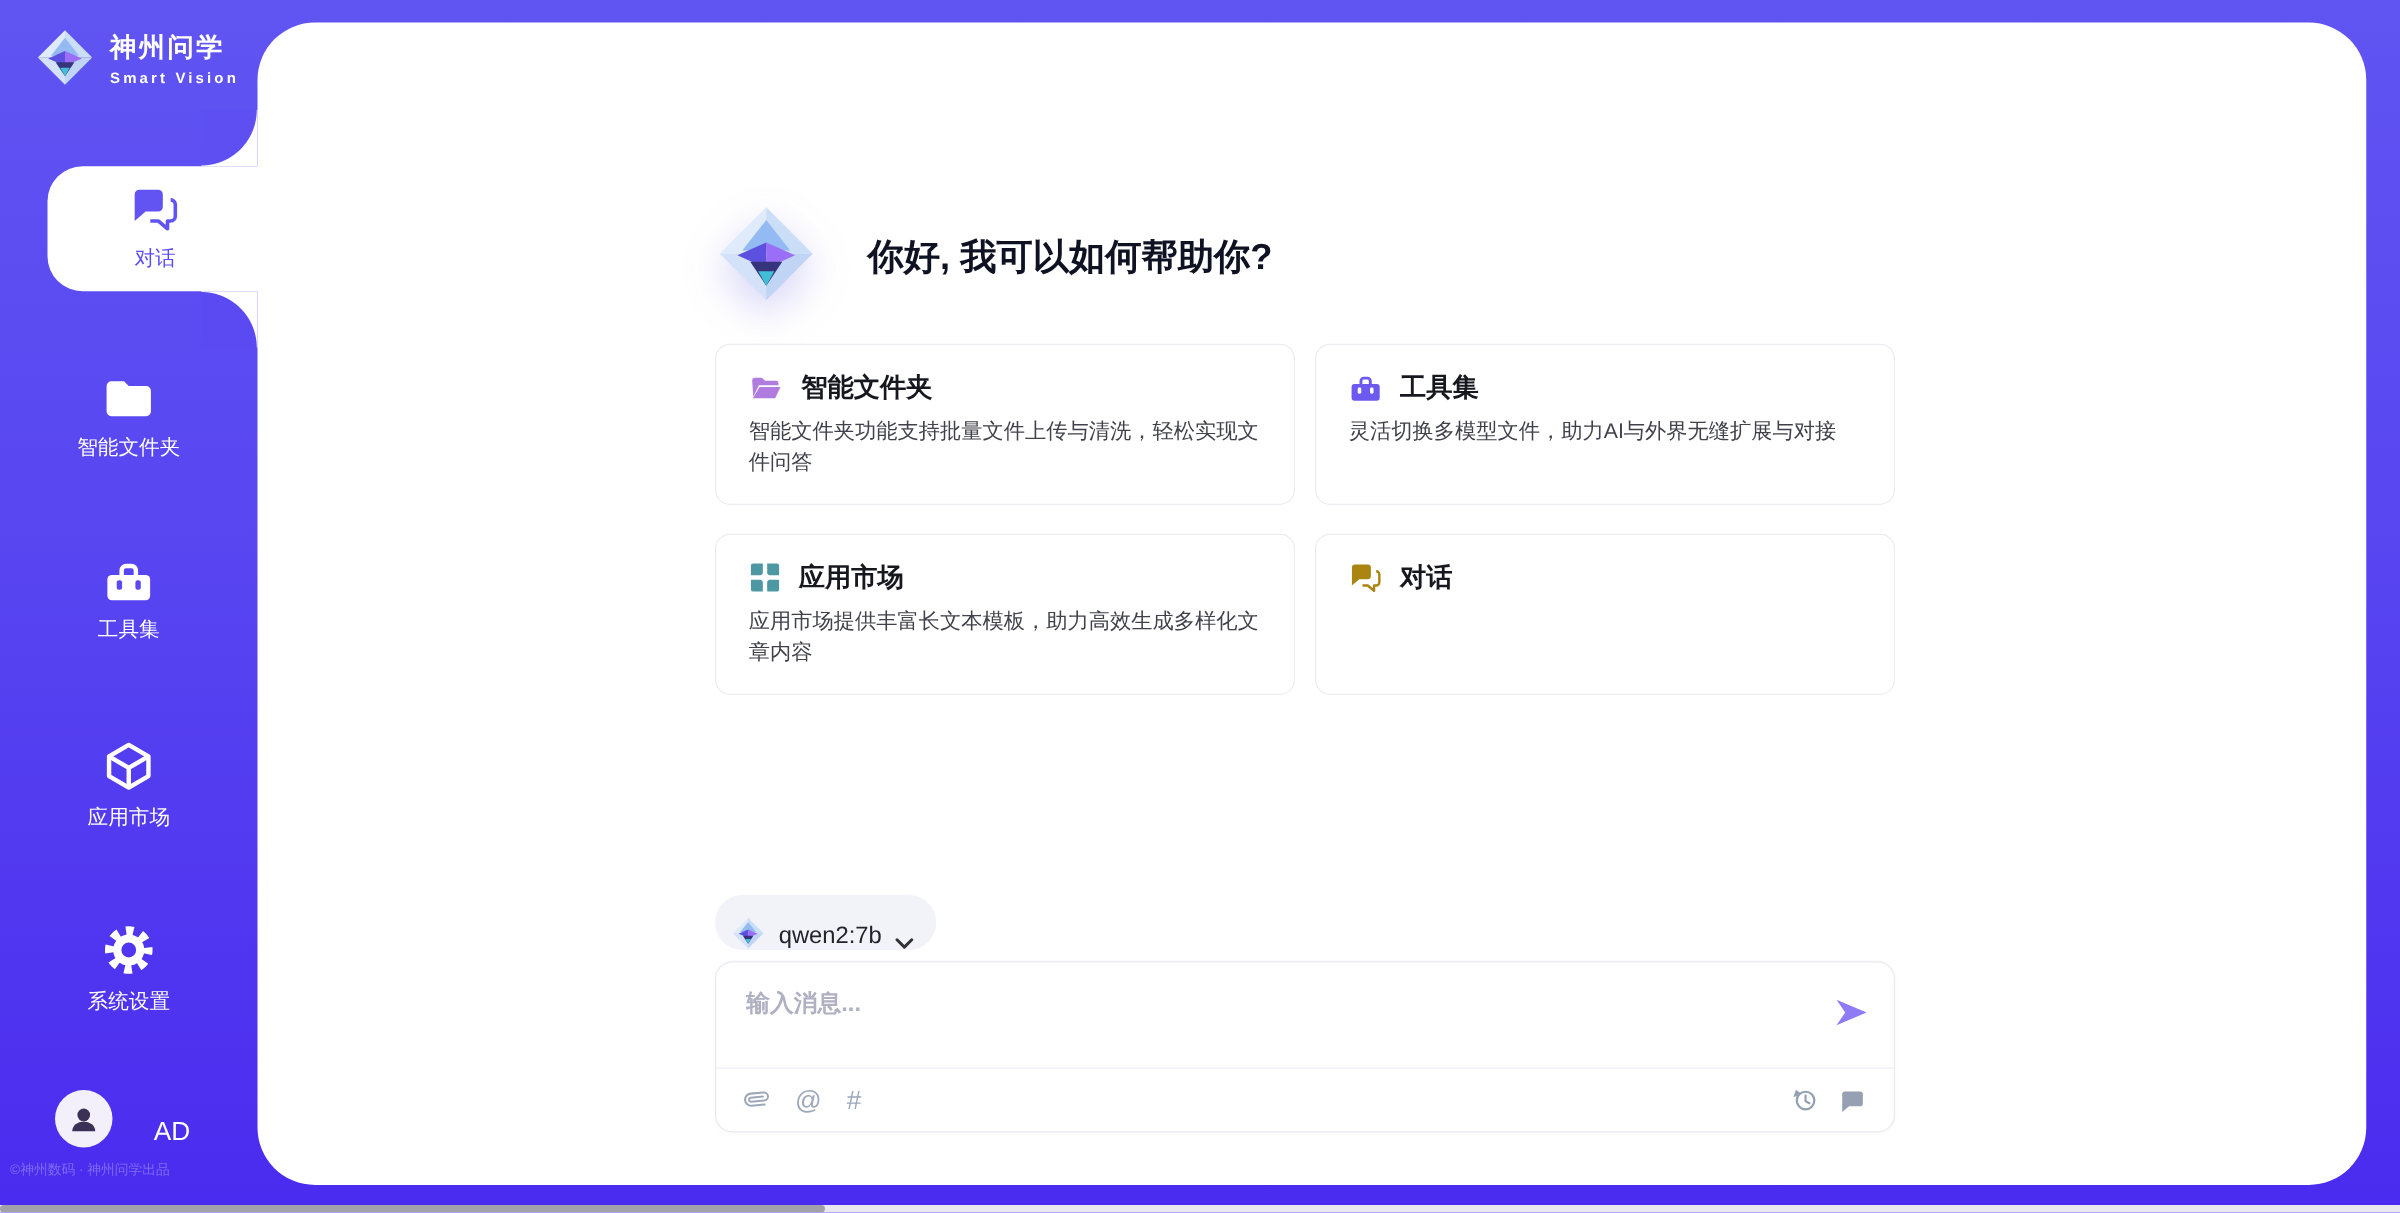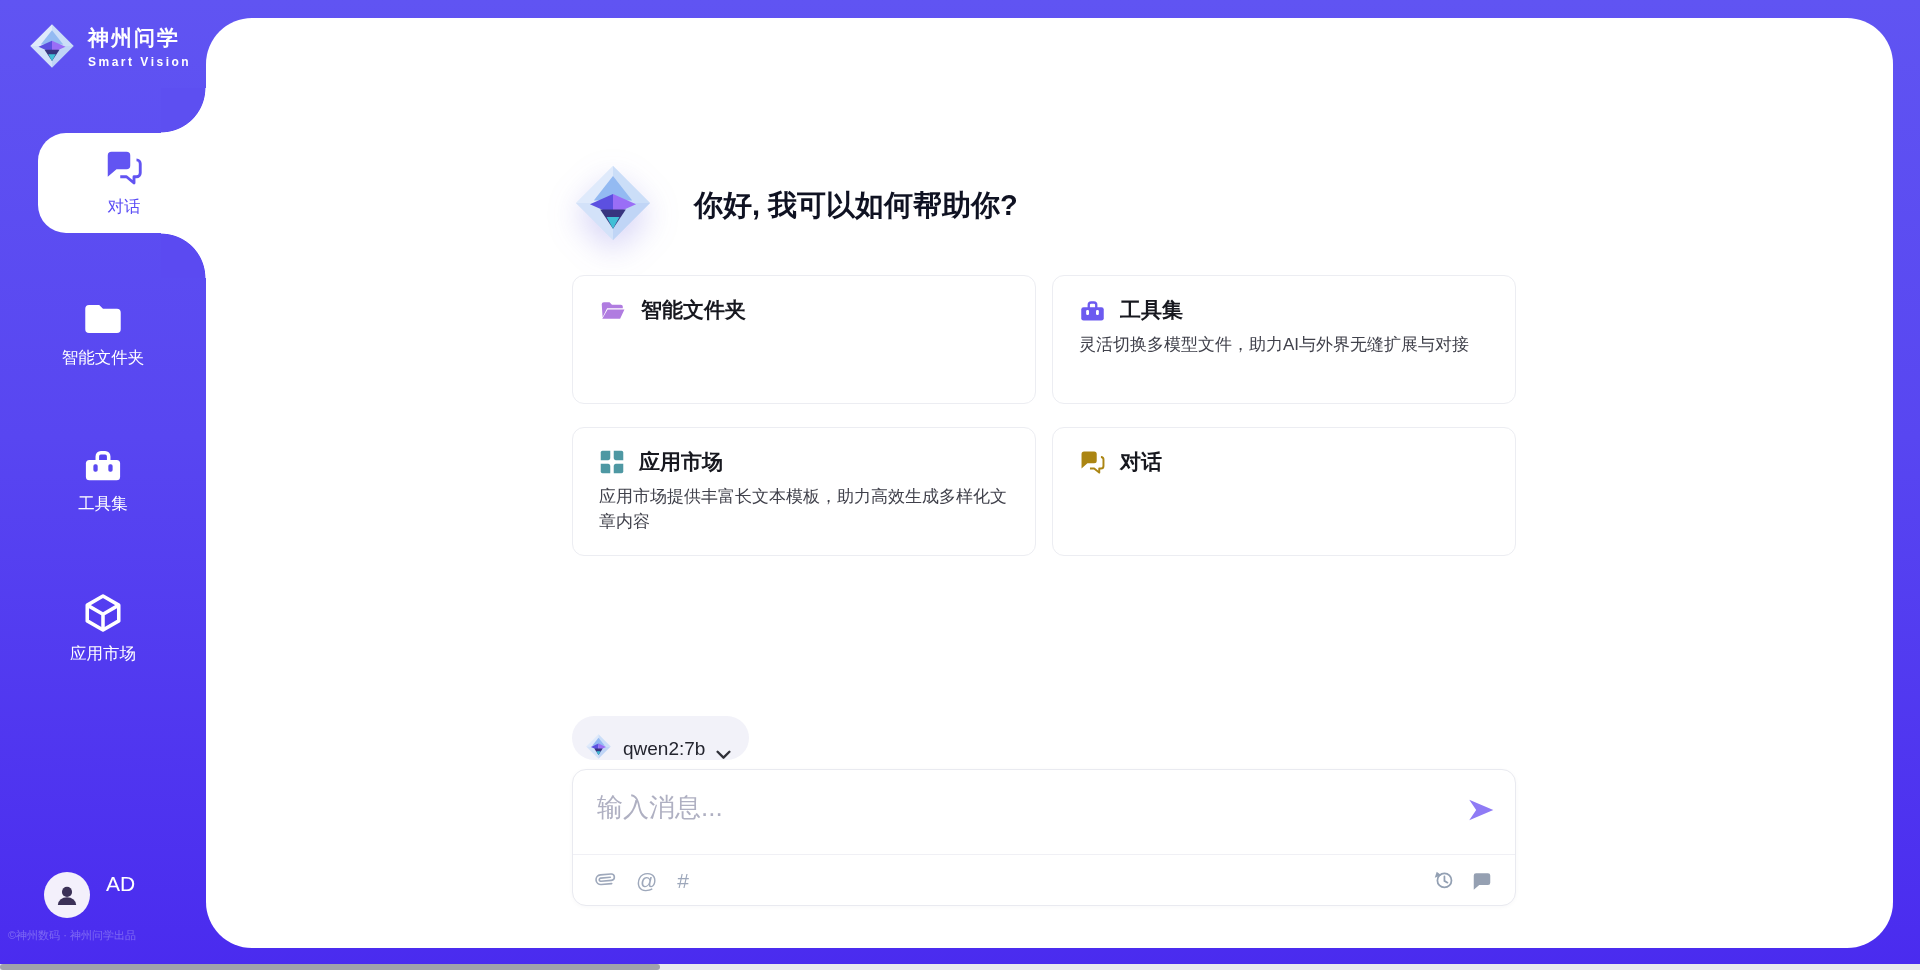--- a/index.html
+++ b/index.html
@@ -33,21 +33,21 @@
   .curve-top    { top:88px;  background: radial-gradient(circle 45px at 0 0,    #5D4FF1 0 44px, #fff 44.8px); }
   .curve-bottom { top:233px; background: radial-gradient(circle 45px at 0 100%, #5B4AF1 0 44px, #fff 44.8px); }
 
   .nav-item {
     position:absolute; left:0; width:206px; display:flex; flex-direction:column;
     align-items:center; gap:9px; color:#fff; cursor:pointer;
   }
   .nav-item .nav-label { font-size:16.5px; }
   .ni-1 { top:300px; } .ni-2 { top:446px; } .ni-3 { top:592px; } .ni-4 { top:739px; }
 
-  .user { position:absolute; left:44px; top:872px; display:flex; align-items:flex-start; gap:16px; cursor:pointer; }
+  .user { position:absolute; left:44px; top:872px; display:flex; align-items:flex-end; gap:33px; cursor:pointer; }
   .avatar { width:46px; height:46px; border-radius:50%; background:#F3F0FB; display:flex; align-items:center; justify-content:center; }
   .user-name { color:#fff; font-size:21px; }
   .side-footer { position:absolute; left:8px; top:928px; width:198px; color:rgba(255,255,255,0.28); font-size:11px; white-space:nowrap; }
 
   
   .hero-diamond { position:absolute; left:366px; top:144px; filter:drop-shadow(0 12px 16px rgba(90,80,220,0.25)); }
   .greeting { position:absolute; left:488px; top:168px; margin:0; font-size:29px; font-weight:bold; color:#0F1222; }
 
   
   .cards { position:absolute; left:366px; top:257px; display:grid; grid-template-columns:464px 464px; gap:23px 16px; }
@@ -67,21 +67,21 @@
   .model-name { font-size:19px; color:#23242E; }
 
   
   .composer {
     position:absolute; left:366px; top:751px; width:944px; height:137px;
     background:#fff; border:1px solid #E9EAF0; border-radius:14px; box-shadow:0 1px 4px rgba(20,20,60,0.03);
   }
   .composer textarea {
     position:absolute; left:0; top:0; width:100%; height:62px; padding:20px 72px 0 24px;
     border:none; outline:none; resize:none; background:transparent;
-    font-family:"Liberation Sans", sans-serif; font-size:26px; color:#1d4ed8;
+    font-family:"Liberation Sans", sans-serif; font-size:19px; color:#1d4ed8;font-weight:bold;
   }
   .composer textarea::placeholder { color:#AFB0C2; }
   .send-btn { position:absolute; right:18px; top:25px; width:32px; height:32px; border:none; background:none; padding:0; cursor:pointer; }
   .composer-bar {
     position:absolute; left:0; right:0; bottom:0; height:51px; border-top:1px solid #F0F0F5;
     display:flex; align-items:center; padding:0 22px; gap:20px;
   }
   .bar-glyph { font-size:21px; color:#9EA8BB; line-height:1; cursor:pointer; }
   .bar-right { margin-left:auto; display:flex; align-items:center; gap:16px; }
 
@@ -151,20 +151,27 @@
     </div>
 
     <div class="nav-item ni-3">
       <svg width="42" height="42" viewBox="0 0 32 32">
         <path d="M16 3 L28 10 V22 L16 29 L4 22 V10 Z" fill="none" stroke="#fff" stroke-width="2.7" stroke-linejoin="round"></path>
         <path d="M4 10 L16 17 L28 10 M16 17 V29" fill="none" stroke="#fff" stroke-width="2.7" stroke-linejoin="round"></path>
       </svg>
       <div class="nav-label">应用市场</div>
     </div>
 
+    <div class="nav-item ni-4">
+      <svg width="42" height="42" viewBox="0 0 32 32">
+        <circle cx="16" cy="16" r="7" fill="none" stroke="#fff" stroke-width="5"></circle>
+        <circle cx="16" cy="16" r="11.5" fill="none" stroke="#fff" stroke-width="6" stroke-dasharray="4.5 4.53" stroke-dashoffset="2"></circle>
+      </svg>
+      <div class="nav-label">系统设置</div>
+    </div>
 
     <div class="user">
       <div class="avatar">
         <svg width="28" height="28" viewBox="0 0 32 32">
           <circle cx="16" cy="12.5" r="5.8" fill="#3B3157"></circle>
           <path d="M5.5 27.5a10.5 9 0 0 1 21 0z" fill="#3B3157"></path>
         </svg>
       </div>
       <div class="user-name">AD</div>
     </div>
@@ -182,20 +189,21 @@
     <div class="cards">
 
       <div class="card">
         <div class="card-head">
           <svg width="28" height="26" viewBox="0 0 32 30">
             <path d="M3 8.5A2.5 2.5 0 0 1 5.5 6H12l2.8 2.8H25a2.3 2.3 0 0 1 2.3 2.3V13H9.2L4 23.5z" fill="#B07CE0"></path>
             <path d="M9.8 14.5h19.4L24.2 25H3.6z" fill="#B07CE0"></path>
           </svg>
           <span class="card-title">智能文件夹</span>
         </div>
+        <p class="card-desc">智能文件夹功能支持批量文件上传与清洗，轻松实现文件问答</p>
       </div>
 
       <div class="card">
         <div class="card-head">
           <svg width="27" height="25" viewBox="0 0 32 30">
             <path d="M11.5 12V8.2a2.8 2.8 0 0 1 2.8-2.8h3.4a2.8 2.8 0 0 1 2.8 2.8V12" fill="none" stroke="#6C5AF0" stroke-width="2.8"></path>
             <rect x="2.5" y="11" width="27" height="16" rx="2.8" fill="#6C5AF0"></rect>
             <rect x="8.4" y="14.4" width="3.4" height="6" rx="1.4" fill="#fff"></rect>
             <rect x="20.2" y="14.4" width="3.4" height="6" rx="1.4" fill="#fff"></rect>
           </svg>

